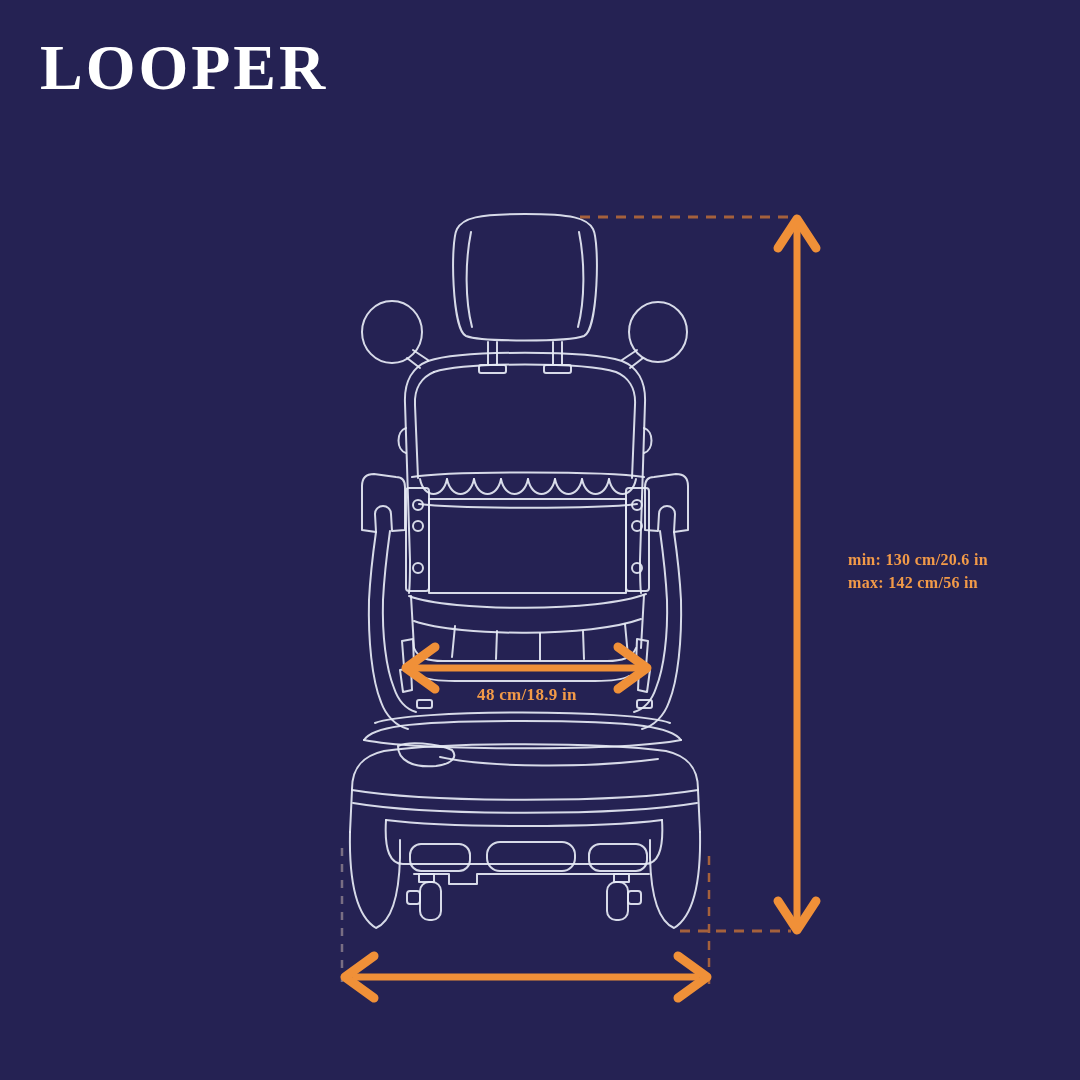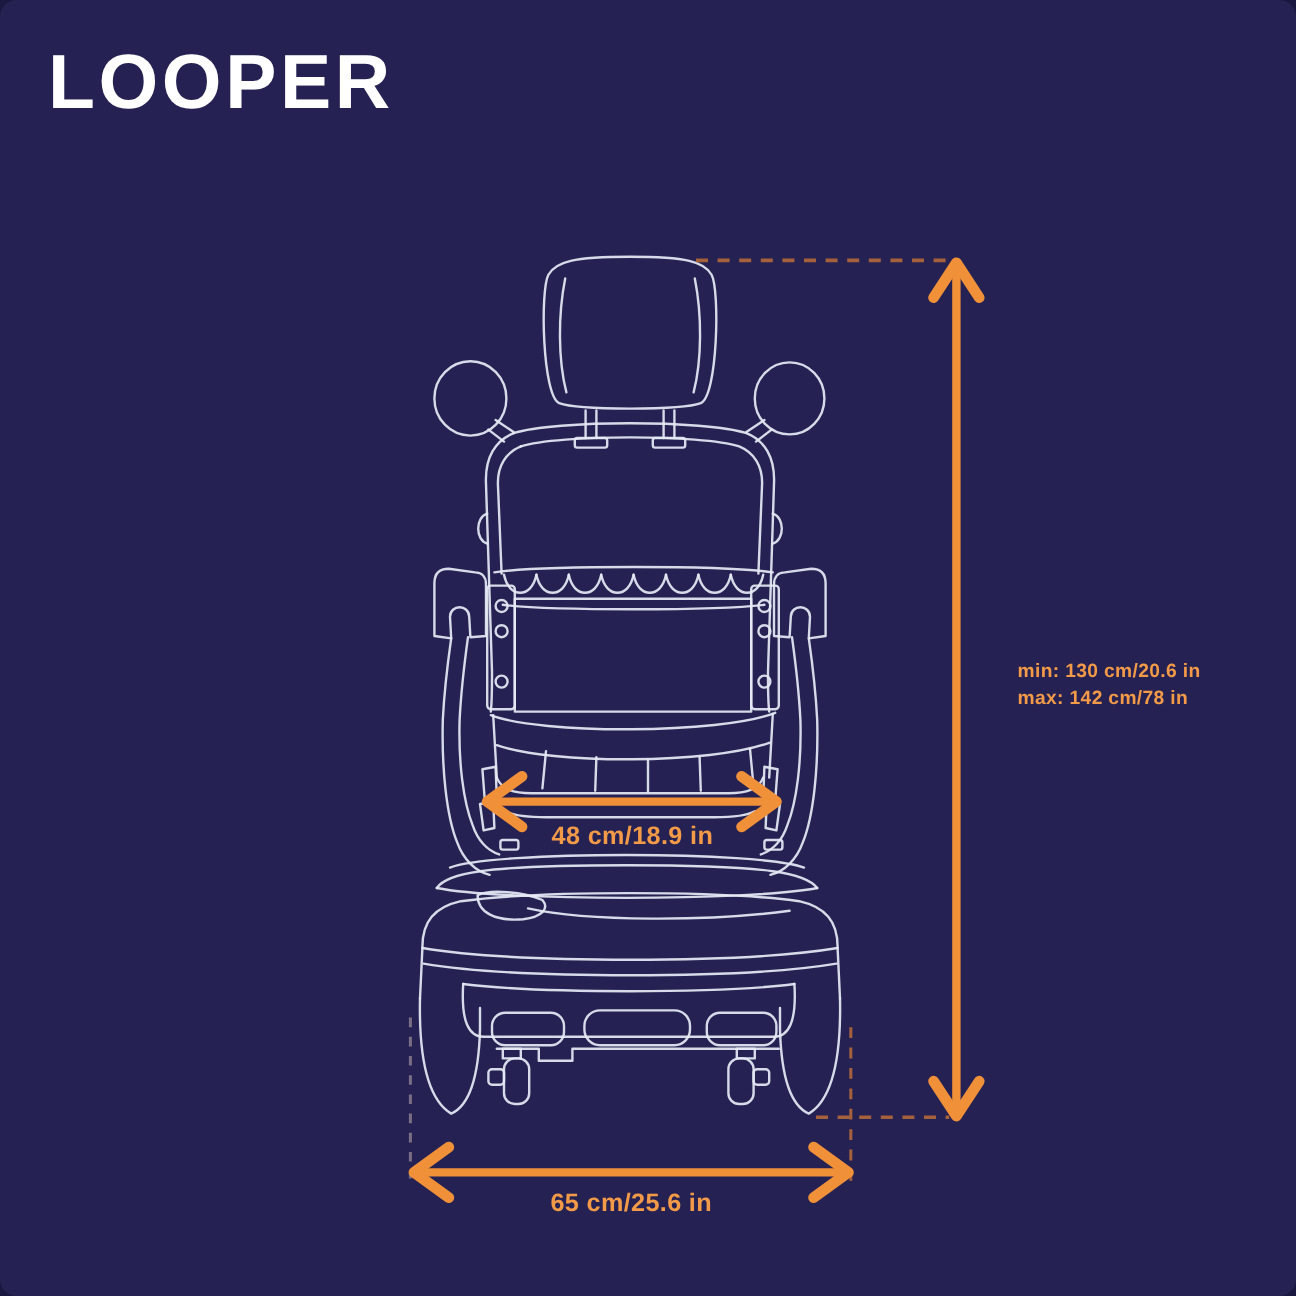--- a/index.html
+++ b/index.html
@@ -1,37 +1,36 @@
 <!DOCTYPE html>
 <html><head>
 <meta charset="utf-8">
 <style>
   html,body{margin:0;padding:0;background:#1a1840;}
   .canvas{
     position:relative;
     width:1080px;height:1080px;
     background:#252253;
     overflow:hidden;
-    font-family:Liberation Sans, sans-serif;
-    border-radius:14px;
+    font-family:Liberation Serif, serif;
   }
   .title{
     position:absolute;left:40px;top:36px;
     color:#ffffff;
     font-size:64px;
     font-weight:800;
     letter-spacing:3px;
     line-height:1;
   }
   .diagram-svg{position:absolute;left:0;top:0;width:1080px;height:1080px;}
   .dim{
     position:absolute;
     color:#f29a48;
     font-weight:700;
-    font-size:21px;
+    font-size:17px;
     letter-spacing:.3px;
   }
   .dim-seat{left:377px;top:685px;width:300px;text-align:center;}
   .dim-width{left:376px;top:991px;width:300px;text-align:center;}
   .dim-height{left:848px;top:548px;font-size:16px;line-height:23px;text-align:left;}
 </style>
 </head>
 <body>
 
 <div class="canvas">
@@ -189,17 +188,16 @@
         <polyline points="374,956 345,977 374,998" stroke-width="9"></polyline>
         <polyline points="678,956 707,977 678,998" stroke-width="9"></polyline>
       </g>
     </g>
   </svg>
 
   <div class="dim dim-seat">48 cm/18.9 in</div>
 
   <div class="dim dim-height">
     <div>min: 130 cm/20.6 in</div>
-    <div>max: 142 cm/78 in</div>
+    <div>max: 142 cm/56 in</div>
   </div>
 
-  <div class="dim dim-width">65 cm/25.6 in</div>
 </div>
 
 </body></html>

